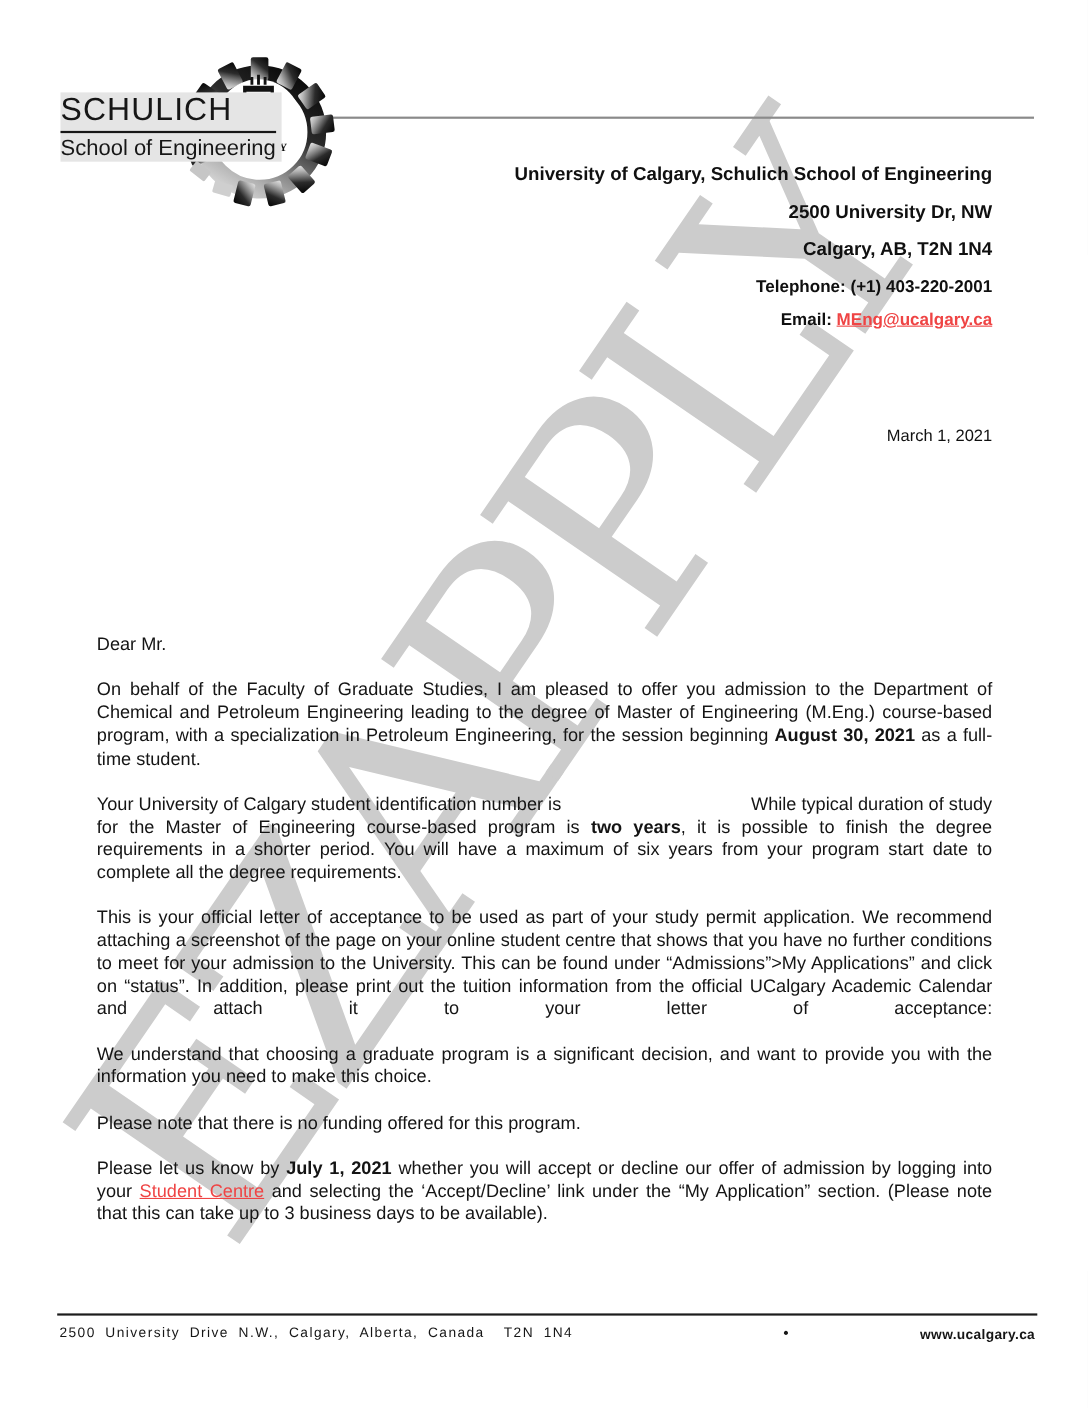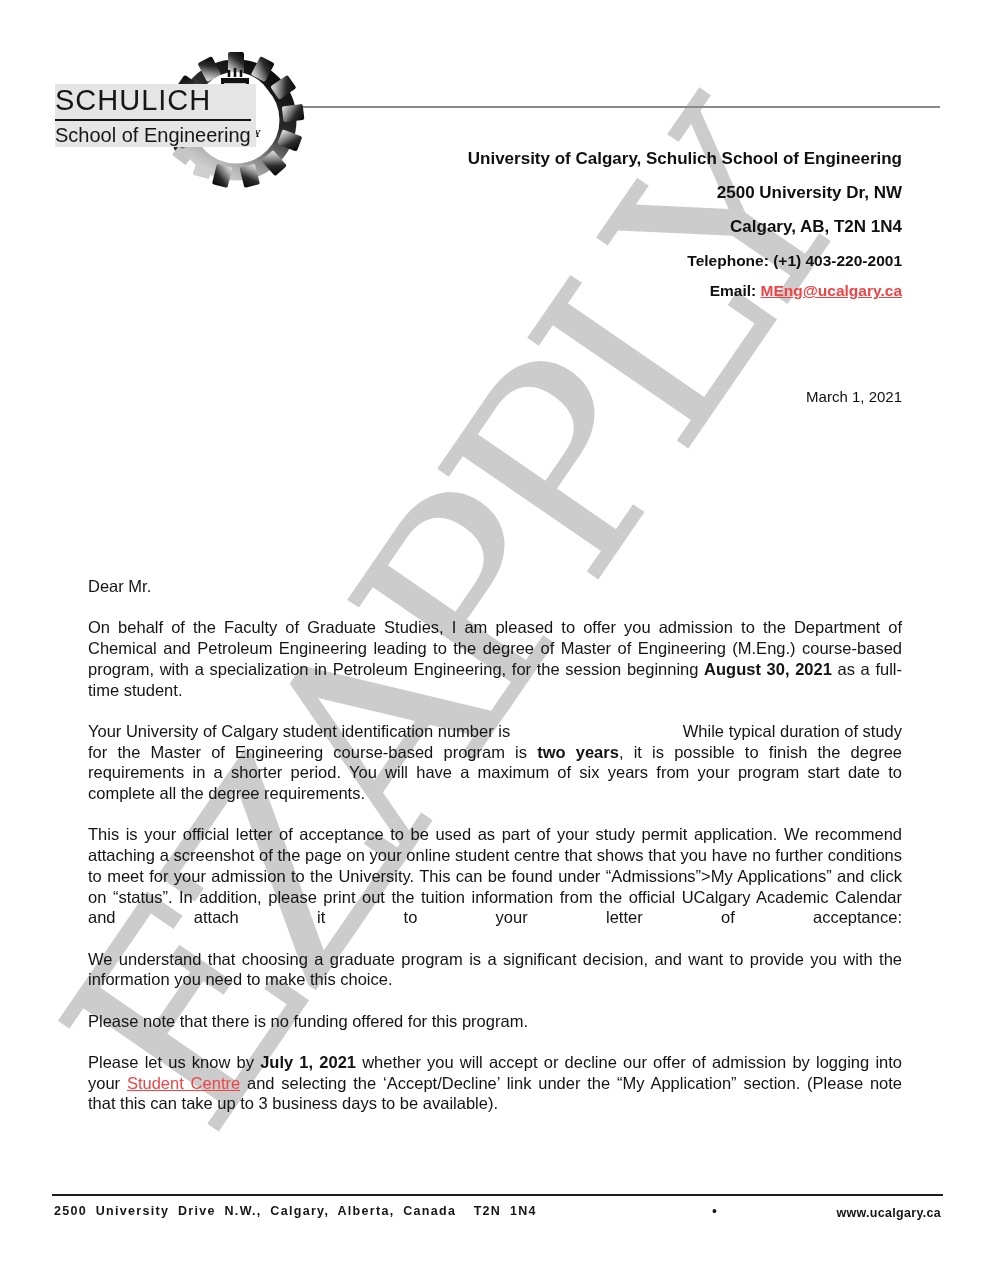--- a/index.html
+++ b/index.html
@@ -35,21 +35,21 @@
   .salutation{text-align:left;}
   .justify-last{text-align-last:justify;}
   .extra-space{margin-top:20.7px;}
   .gap{display:inline-block;}
   b{font-weight:bold;}
   a.doc-link{color:#ef4444;text-decoration:underline;cursor:pointer;}
 
   
   .footer-rule{position:absolute;left:52px;top:1194px;width:891px;height:2px;background:#1c1c1c;z-index:1;}
   .footer{position:absolute;left:52px;top:1202px;width:891px;height:24px;z-index:1;font-size:12.5px;}
-  .footer-address{position:absolute;left:2px;top:2px;font-weight:bold;letter-spacing:1.3px;
+  .footer-address{position:absolute;left:2px;top:2px;font-weight:normal;letter-spacing:1.3px;
                   word-spacing:4px;color:#161616;white-space:pre;}
   .footer-bullet{position:absolute;left:660px;top:1px;font-size:14px;color:#161616;}
   .footer-site{position:absolute;right:2px;top:4px;font-weight:bold;letter-spacing:0.3px;color:#161616;}
 </style>
 </head>
 <body>
 
 <div class="page">
 
   <div class="watermark">EZAPPLY</div>

